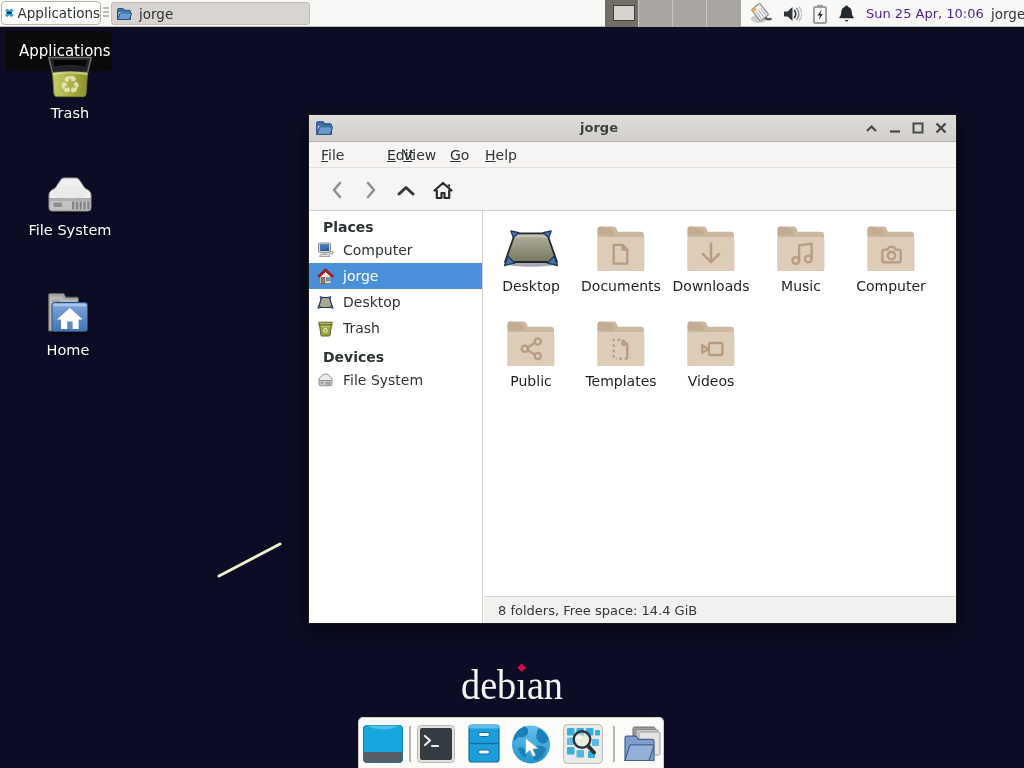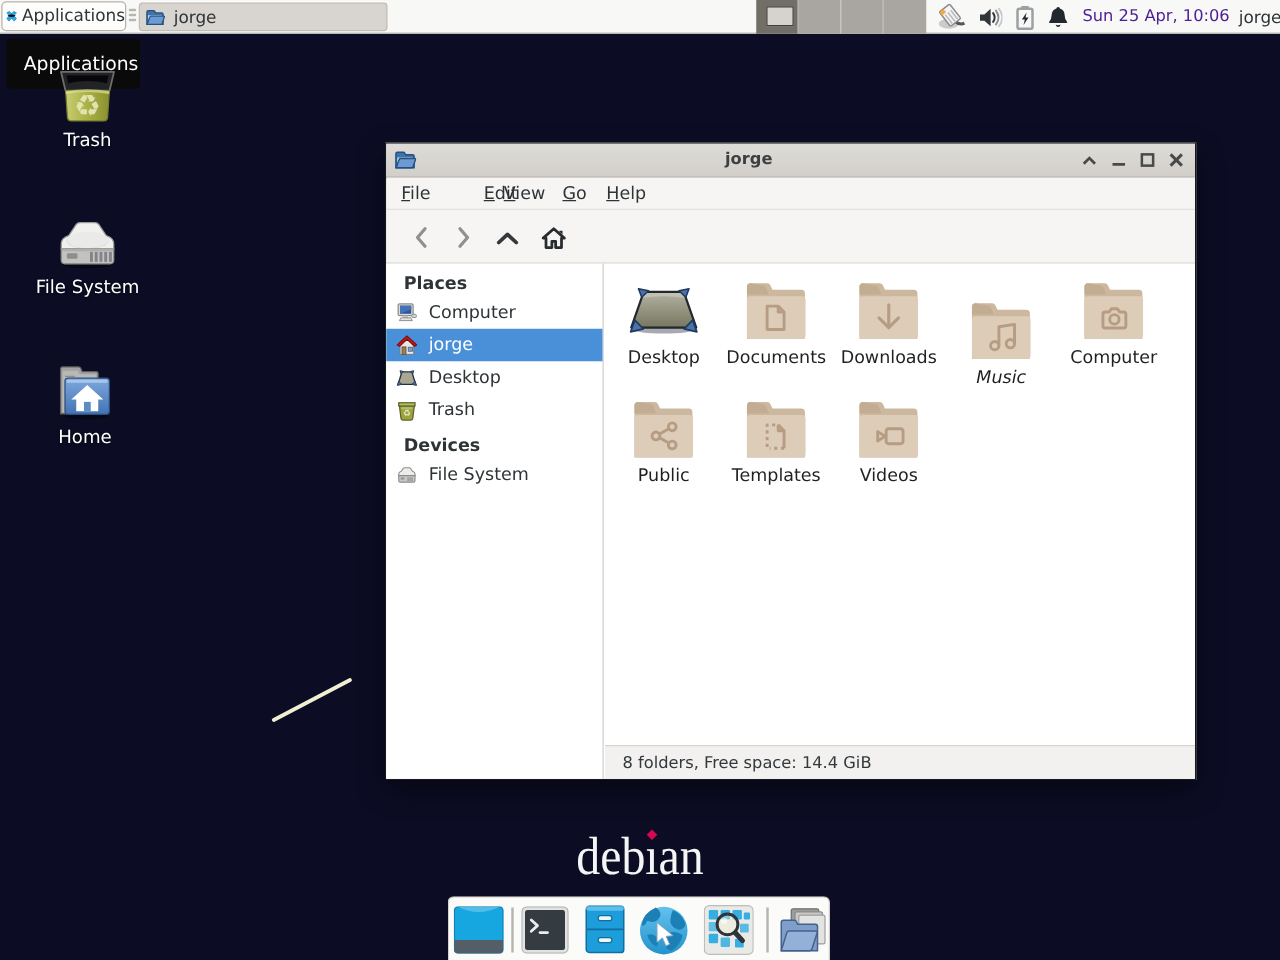--- a/index.html
+++ b/index.html
@@ -404,21 +404,21 @@
         <svg class="ficon" width="50" height="50" viewBox="0 0 48 48">
           <use href="#svg-folderbase"></use>
           <g fill="none" stroke="#b69c83" stroke-width="2.4" stroke-linecap="round" stroke-linejoin="round">
             <line x1="24" y1="20" x2="24" y2="37"></line>
             <polyline points="16.5,30 24,37.5 31.5,30"></polyline>
           </g>
         </svg>
         <div class="flabel">Downloads</div>
       </div>
 
-      <div class="file-cell" style="left:272px; top:28px;font-style:italic;">
+      <div class="file-cell" style="left:272px; top:12px;">
         <svg class="ficon" width="50" height="50" viewBox="0 0 48 48">
           <use href="#svg-folderbase"></use>
           <g fill="none" stroke="#b69c83" stroke-width="2.2">
             <circle cx="19" cy="36" r="3.2"></circle>
             <circle cx="31" cy="34.5" r="3.2"></circle>
             <path d="M22.2 36 V21.5 l12-1.8 V34.5" stroke-linejoin="round"></path>
           </g>
         </svg>
         <div class="flabel">Music</div>
       </div>

